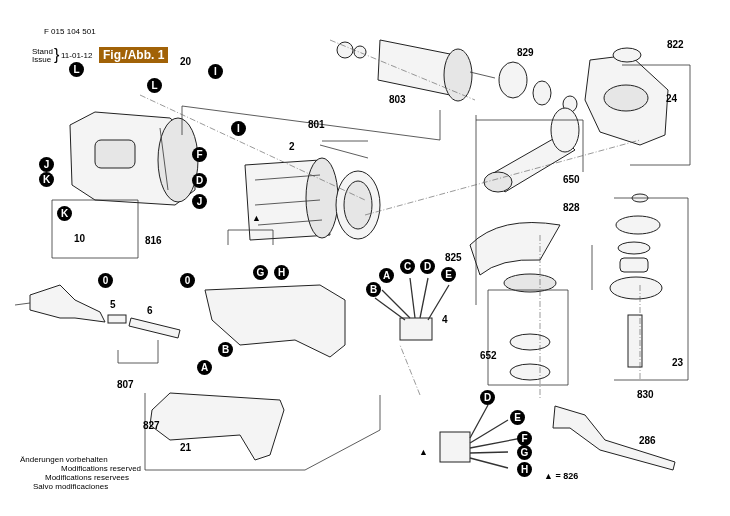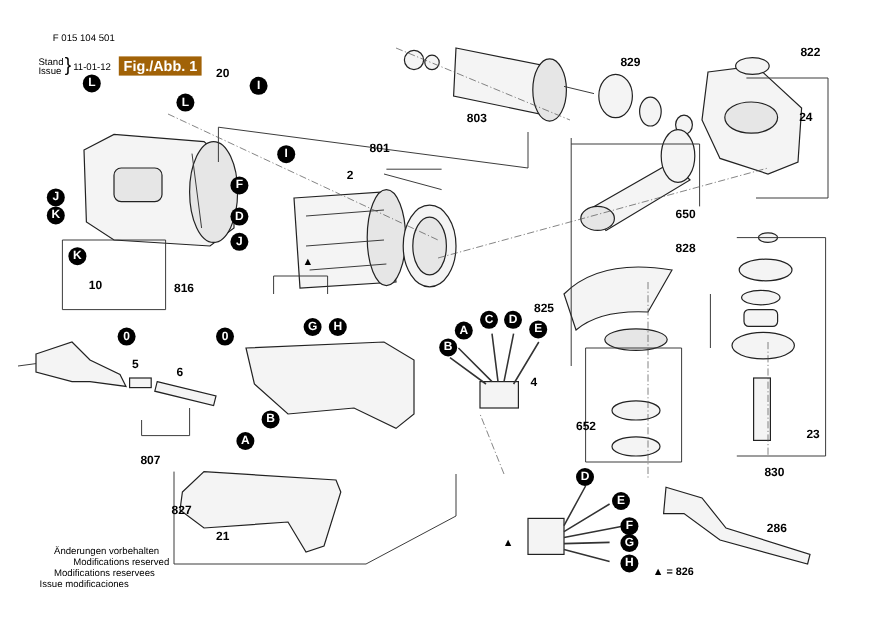--- a/index.html
+++ b/index.html
@@ -161,17 +161,17 @@
 <div class="badge" style="left:366px;top:282px;">B</div>
 <div class="badge" style="left:400px;top:259px;">C</div>
 <div class="badge" style="left:420px;top:259px;">D</div>
 <div class="badge" style="left:441px;top:267px;">E</div>
 <div class="badge" style="left:480px;top:390px;">D</div>
 <div class="badge" style="left:510px;top:410px;">E</div>
 <div class="badge" style="left:517px;top:431px;">F</div>
 <div class="badge" style="left:517px;top:445px;">G</div>
 <div class="badge" style="left:517px;top:462px;">H</div>
 
-<div class="txt" style="left:45px;top:455px;">Änderungen vorbehalten</div>
+<div class="txt" style="left:20px;top:455px;">Änderungen vorbehalten</div>
 <div class="txt" style="left:33px;top:464px;margin-left:28px;">Modifications reserved</div>
 <div class="txt" style="left:33px;top:473px;margin-left:12px;">Modifications reservees</div>
-<div class="txt" style="left:33px;top:482px;">Issue modificaciones</div>
+<div class="txt" style="left:33px;top:482px;">Salvo modificaciones</div>
 <div class="num" style="left:544px;top:471px;font-size:9px;">▲ = 826</div>
 
 </body></html>

